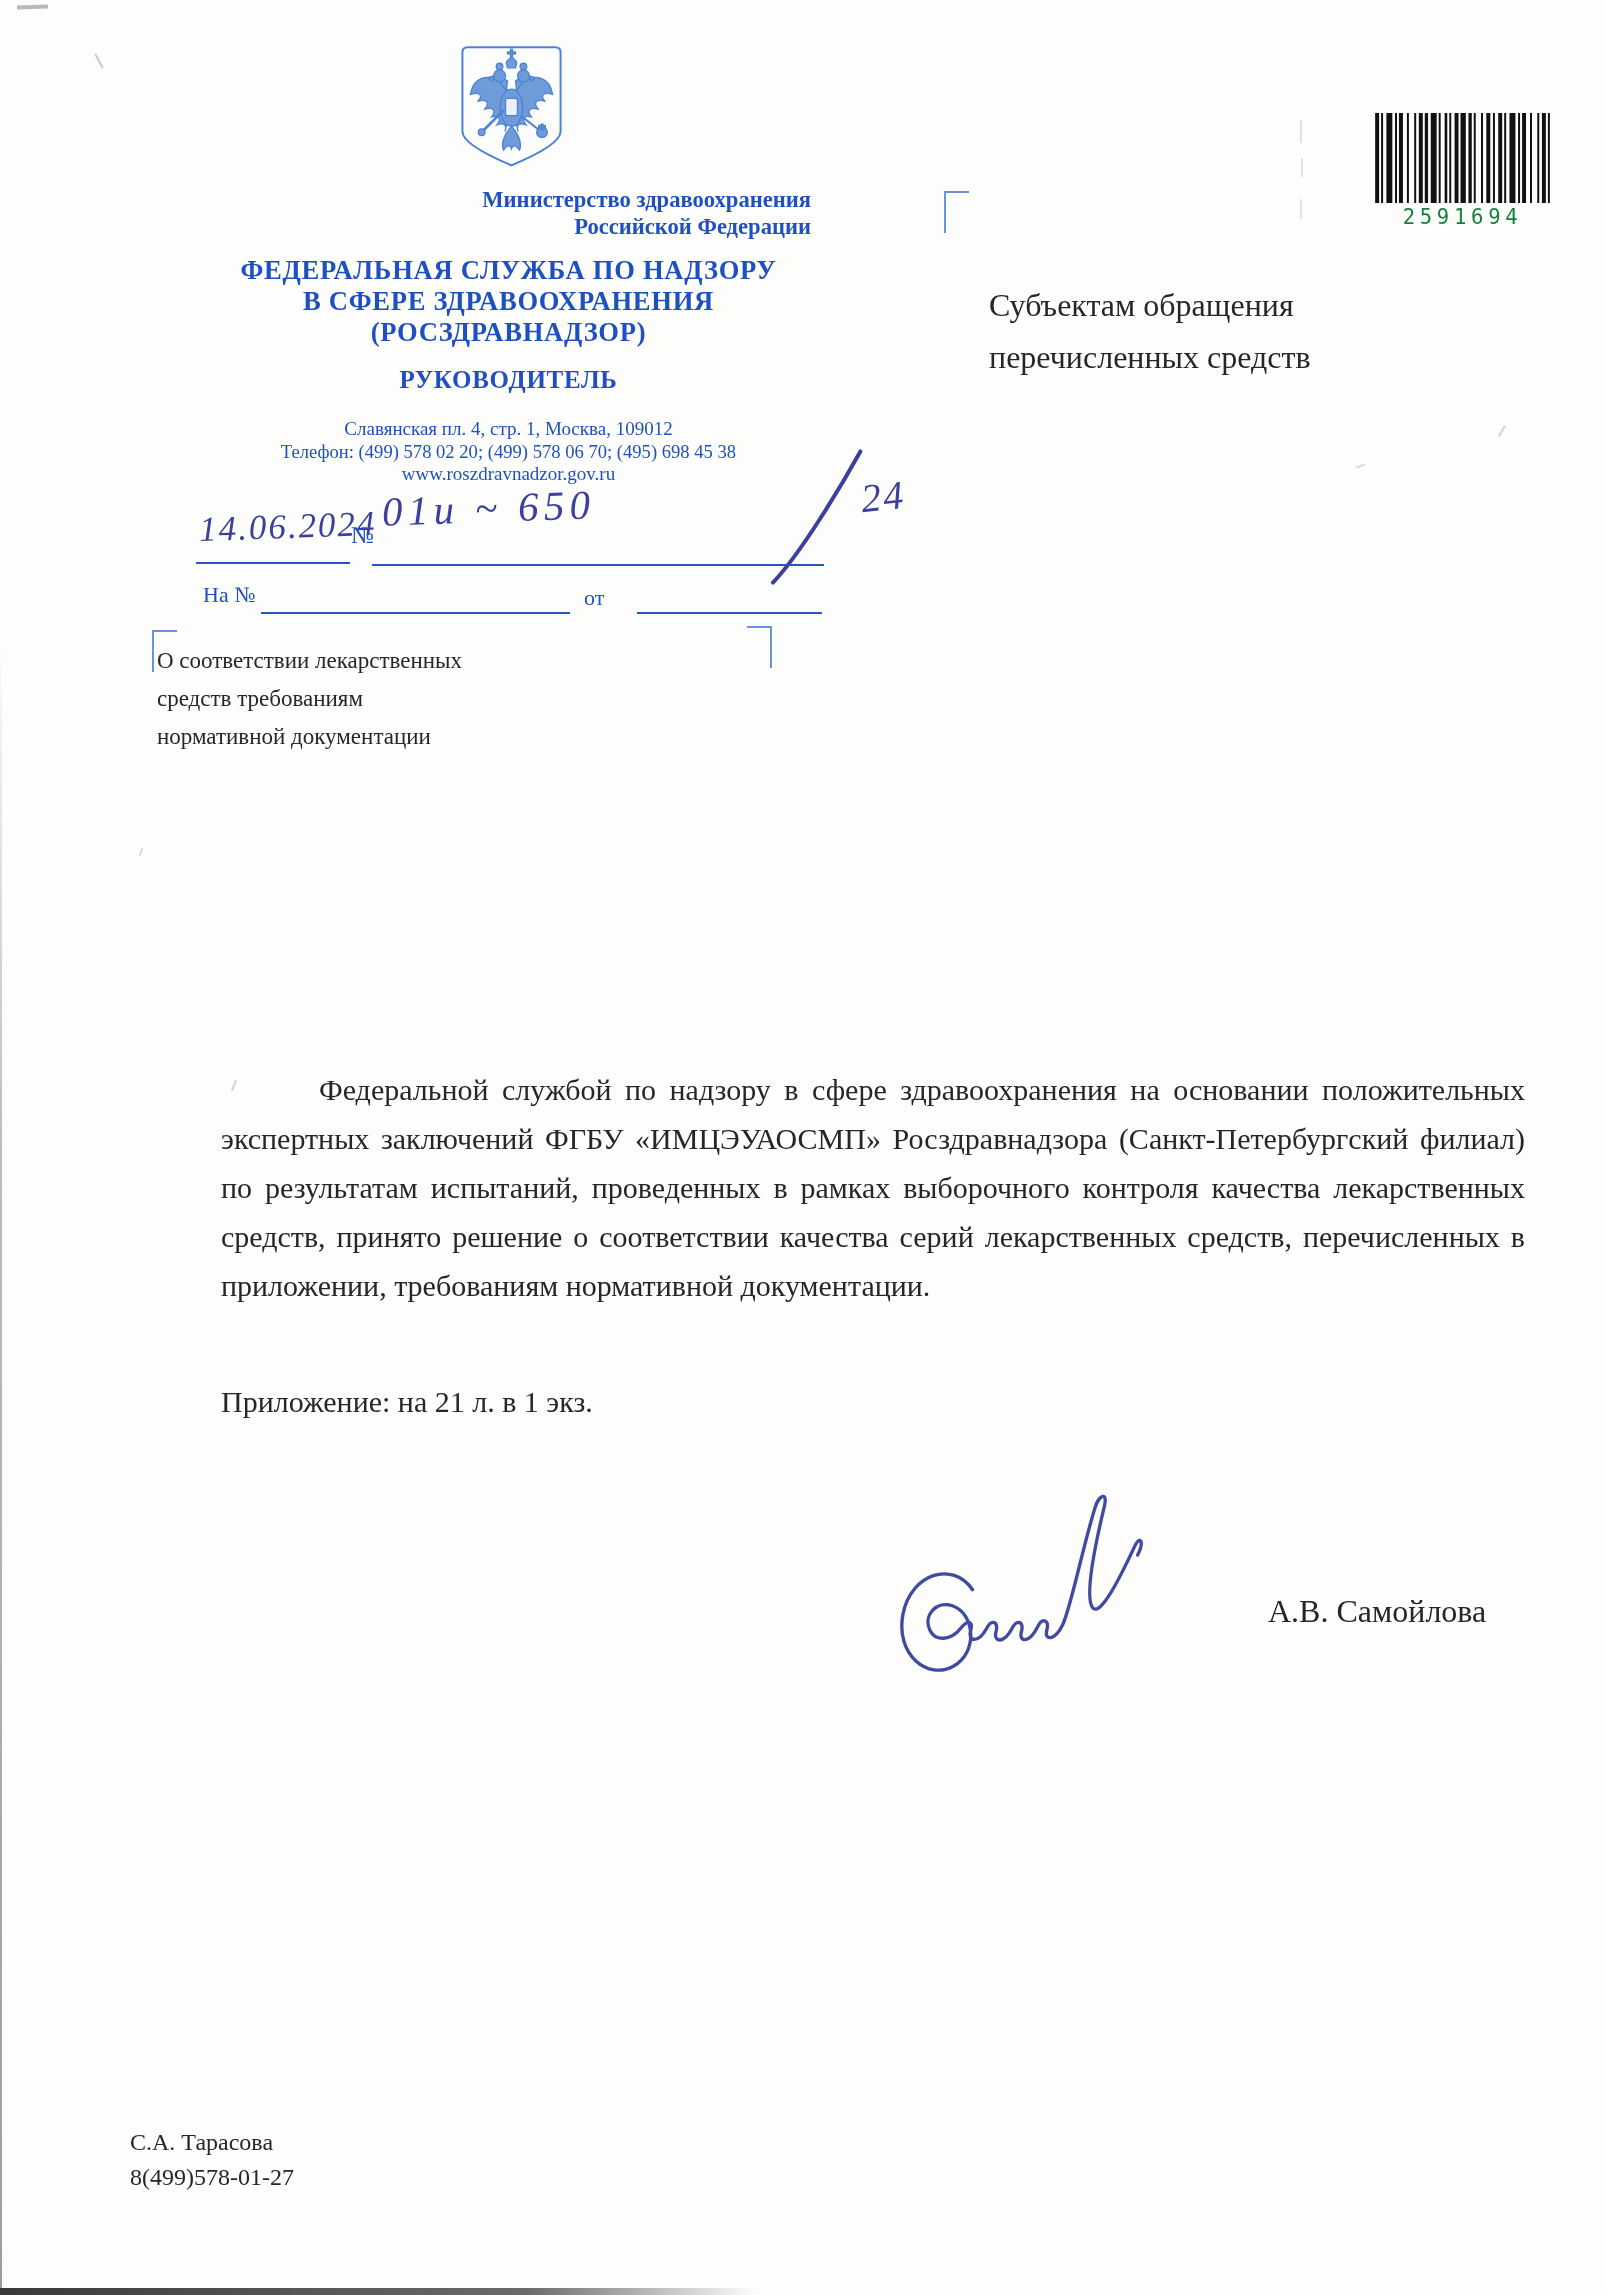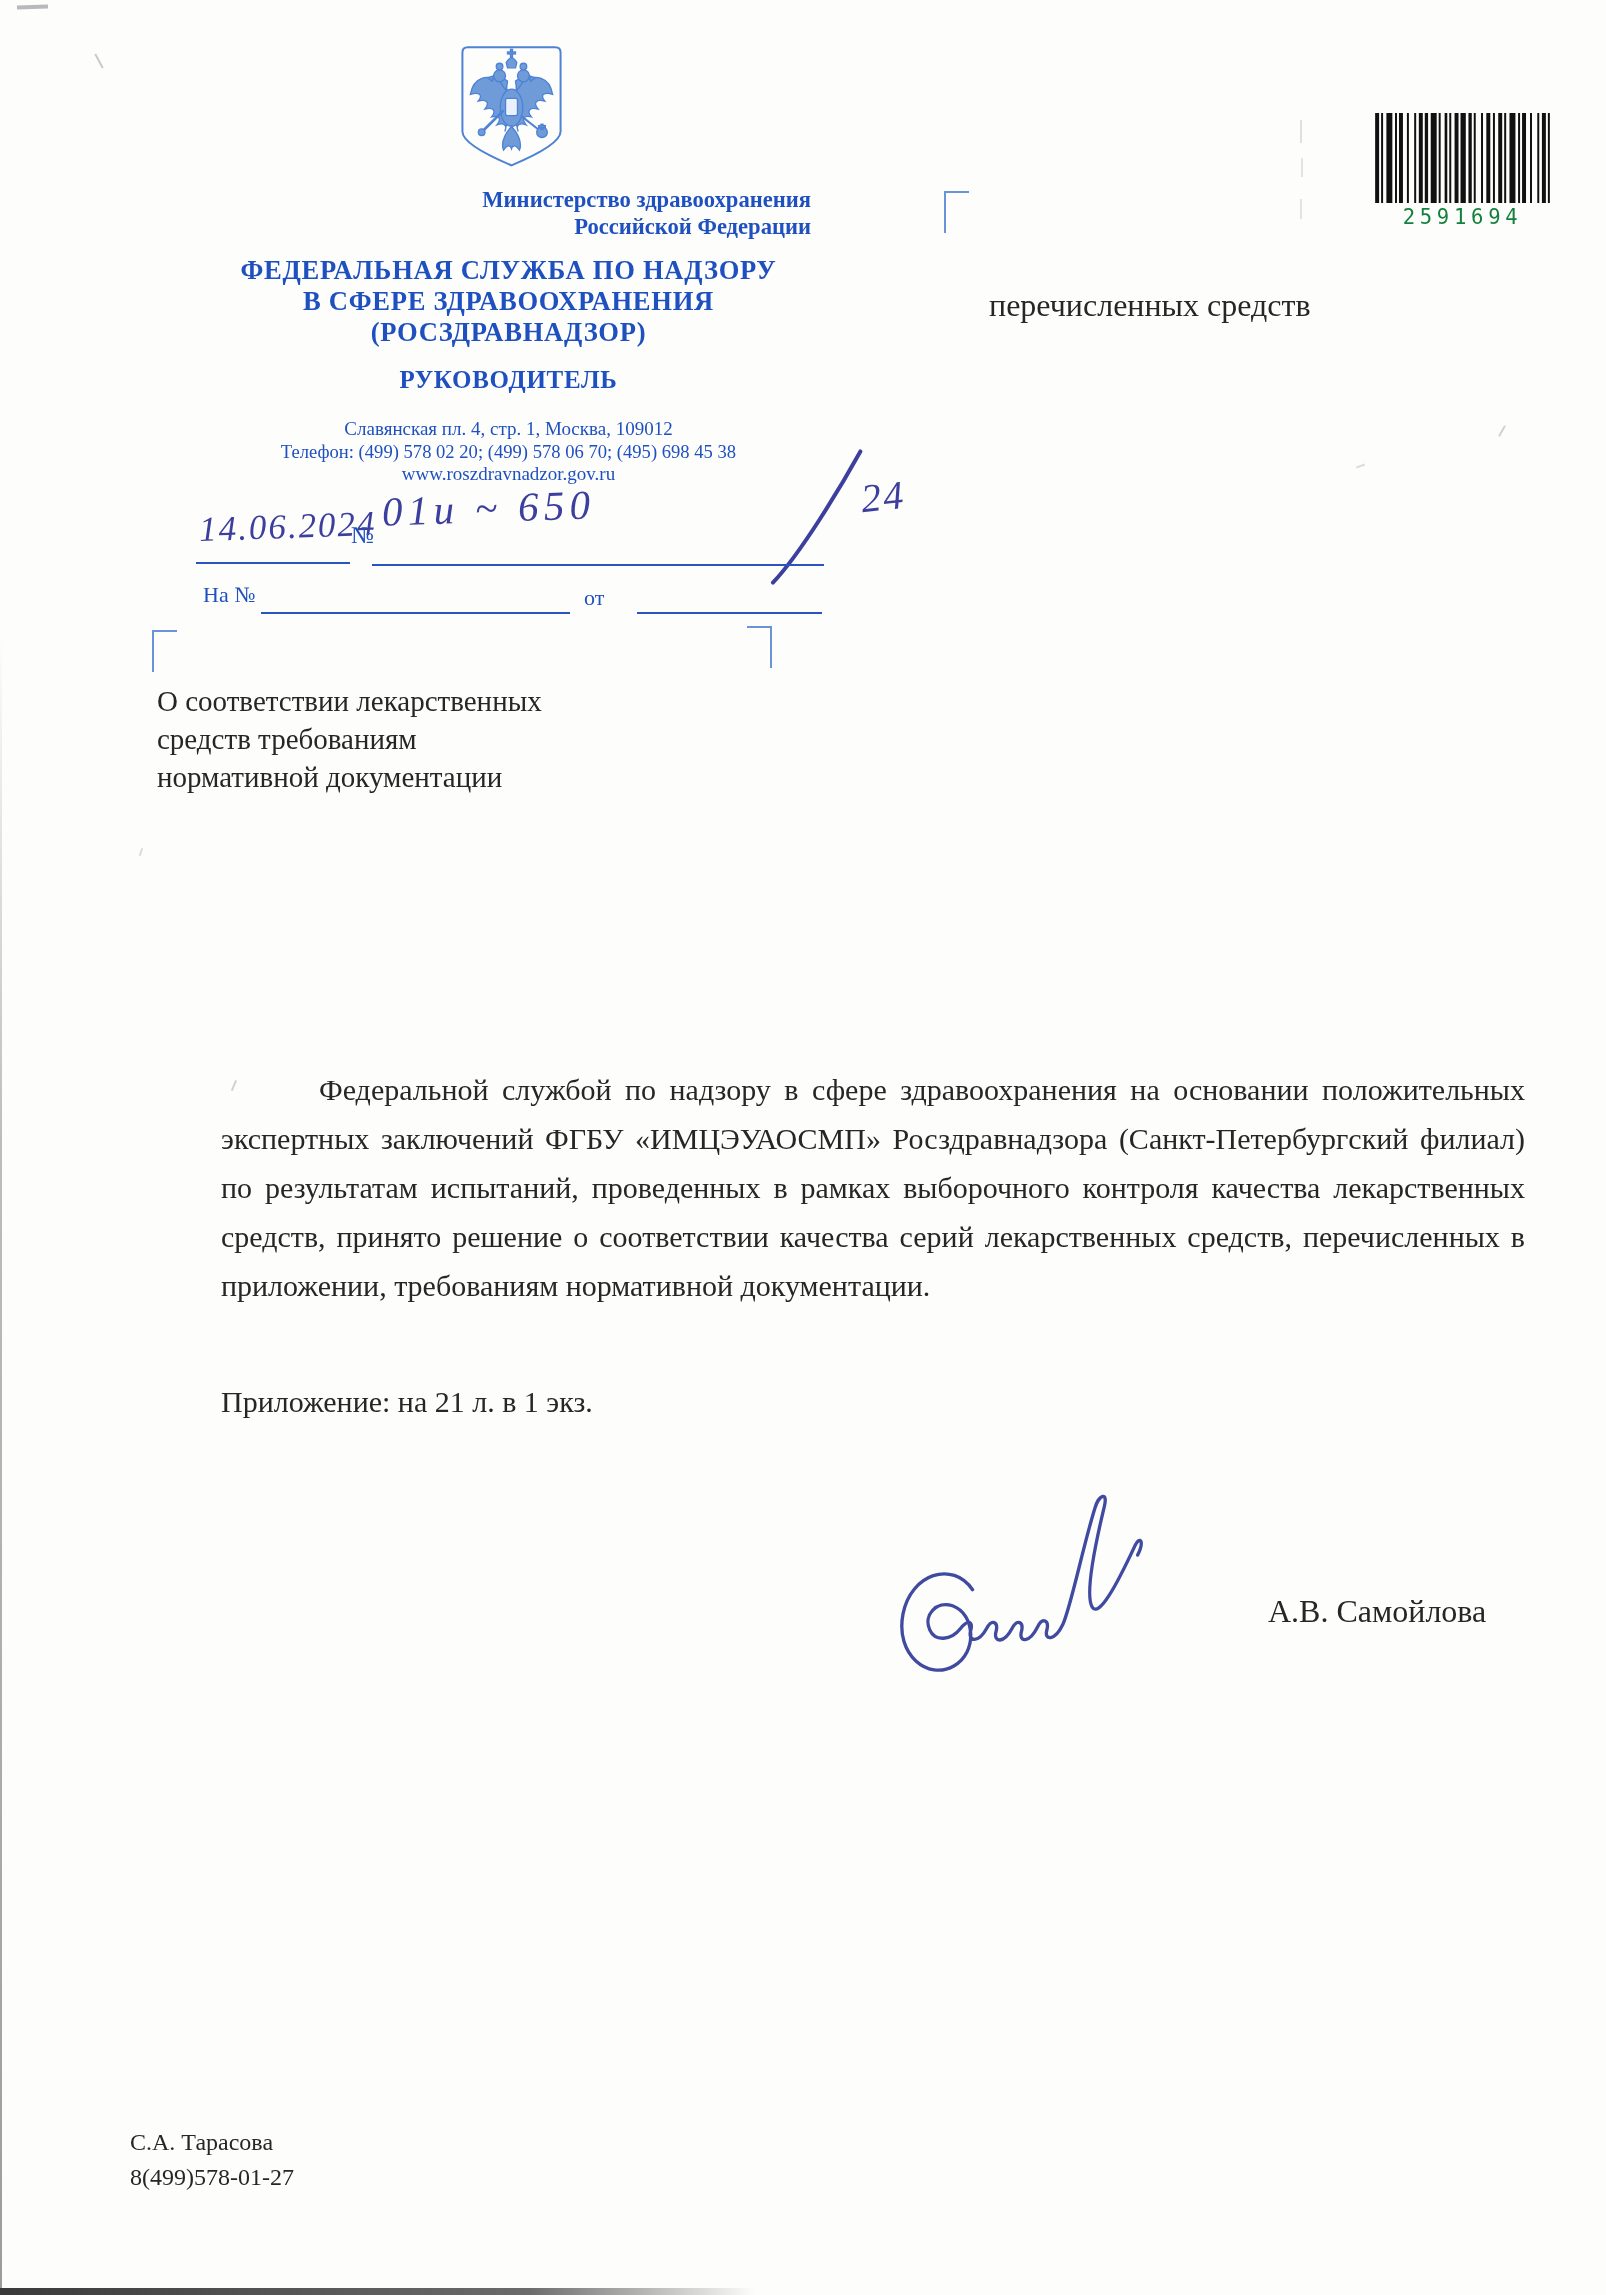--- a/index.html
+++ b/index.html
@@ -20,21 +20,21 @@
   .phones{font-size:18.6px;}
   .www{font-size:19px;}
   
   .formline{background:#2a55c0;height:2px;}
   .blue-label{color:#1f50c0;font-size:22px;}
   .ink{color:#3c3f9d;}
   .hand{font-style:italic;letter-spacing:2px;white-space:nowrap;}
   
   .blk{color:#262626;}
   .addressee{font-size:32px;line-height:52px;}
-  .subject{font-size:29px;line-height:38px;margin-top:40px;}
+  .subject{font-size:23px;line-height:38px;}
   .body-par{
     font-size:30px;line-height:49px;text-align:justify;
     text-indent:98px;
   }
   .attachment{font-size:30px;}
   .signer{font-size:32px;}
   .footer-txt{font-size:24px;line-height:35px;}
   
   .crn{width:22.6px;height:40px;border-top:2px solid #6a93d8;}
   .crn.tl{border-left:2px solid #6a93d8;}
@@ -136,20 +136,21 @@
     </svg>
     <div class="barcode-num">2591694</div>
   </div>
 
   <div class="abs speck" style="left:1300px;top:120px;width:2px;height:22.6px;opacity:.35;"></div>
   <div class="abs speck" style="left:1301px;top:158px;width:2px;height:18.6px;opacity:.3;"></div>
   <div class="abs speck" style="left:1300px;top:199px;width:2px;height:20px;opacity:.3;"></div>
 
   <div class="abs crn tl" style="left:944px;top:191px;"></div>
   <div class="abs blk addressee" style="left:989px;top:279px;width:372px;">
+    <div>Субъектам обращения</div>
     <div>перечисленных средств</div>
   </div>
 
   <div class="abs crn tl" style="left:152px;top:630px;"></div>
   <div class="abs crn tr" style="left:747px;top:626px;"></div>
   <div class="abs blk subject" style="left:157px;top:642px;width:598px;">
     <div>О соответствии лекарственных</div>
     <div>средств требованиям</div>
     <div>нормативной документации</div>
   </div>

